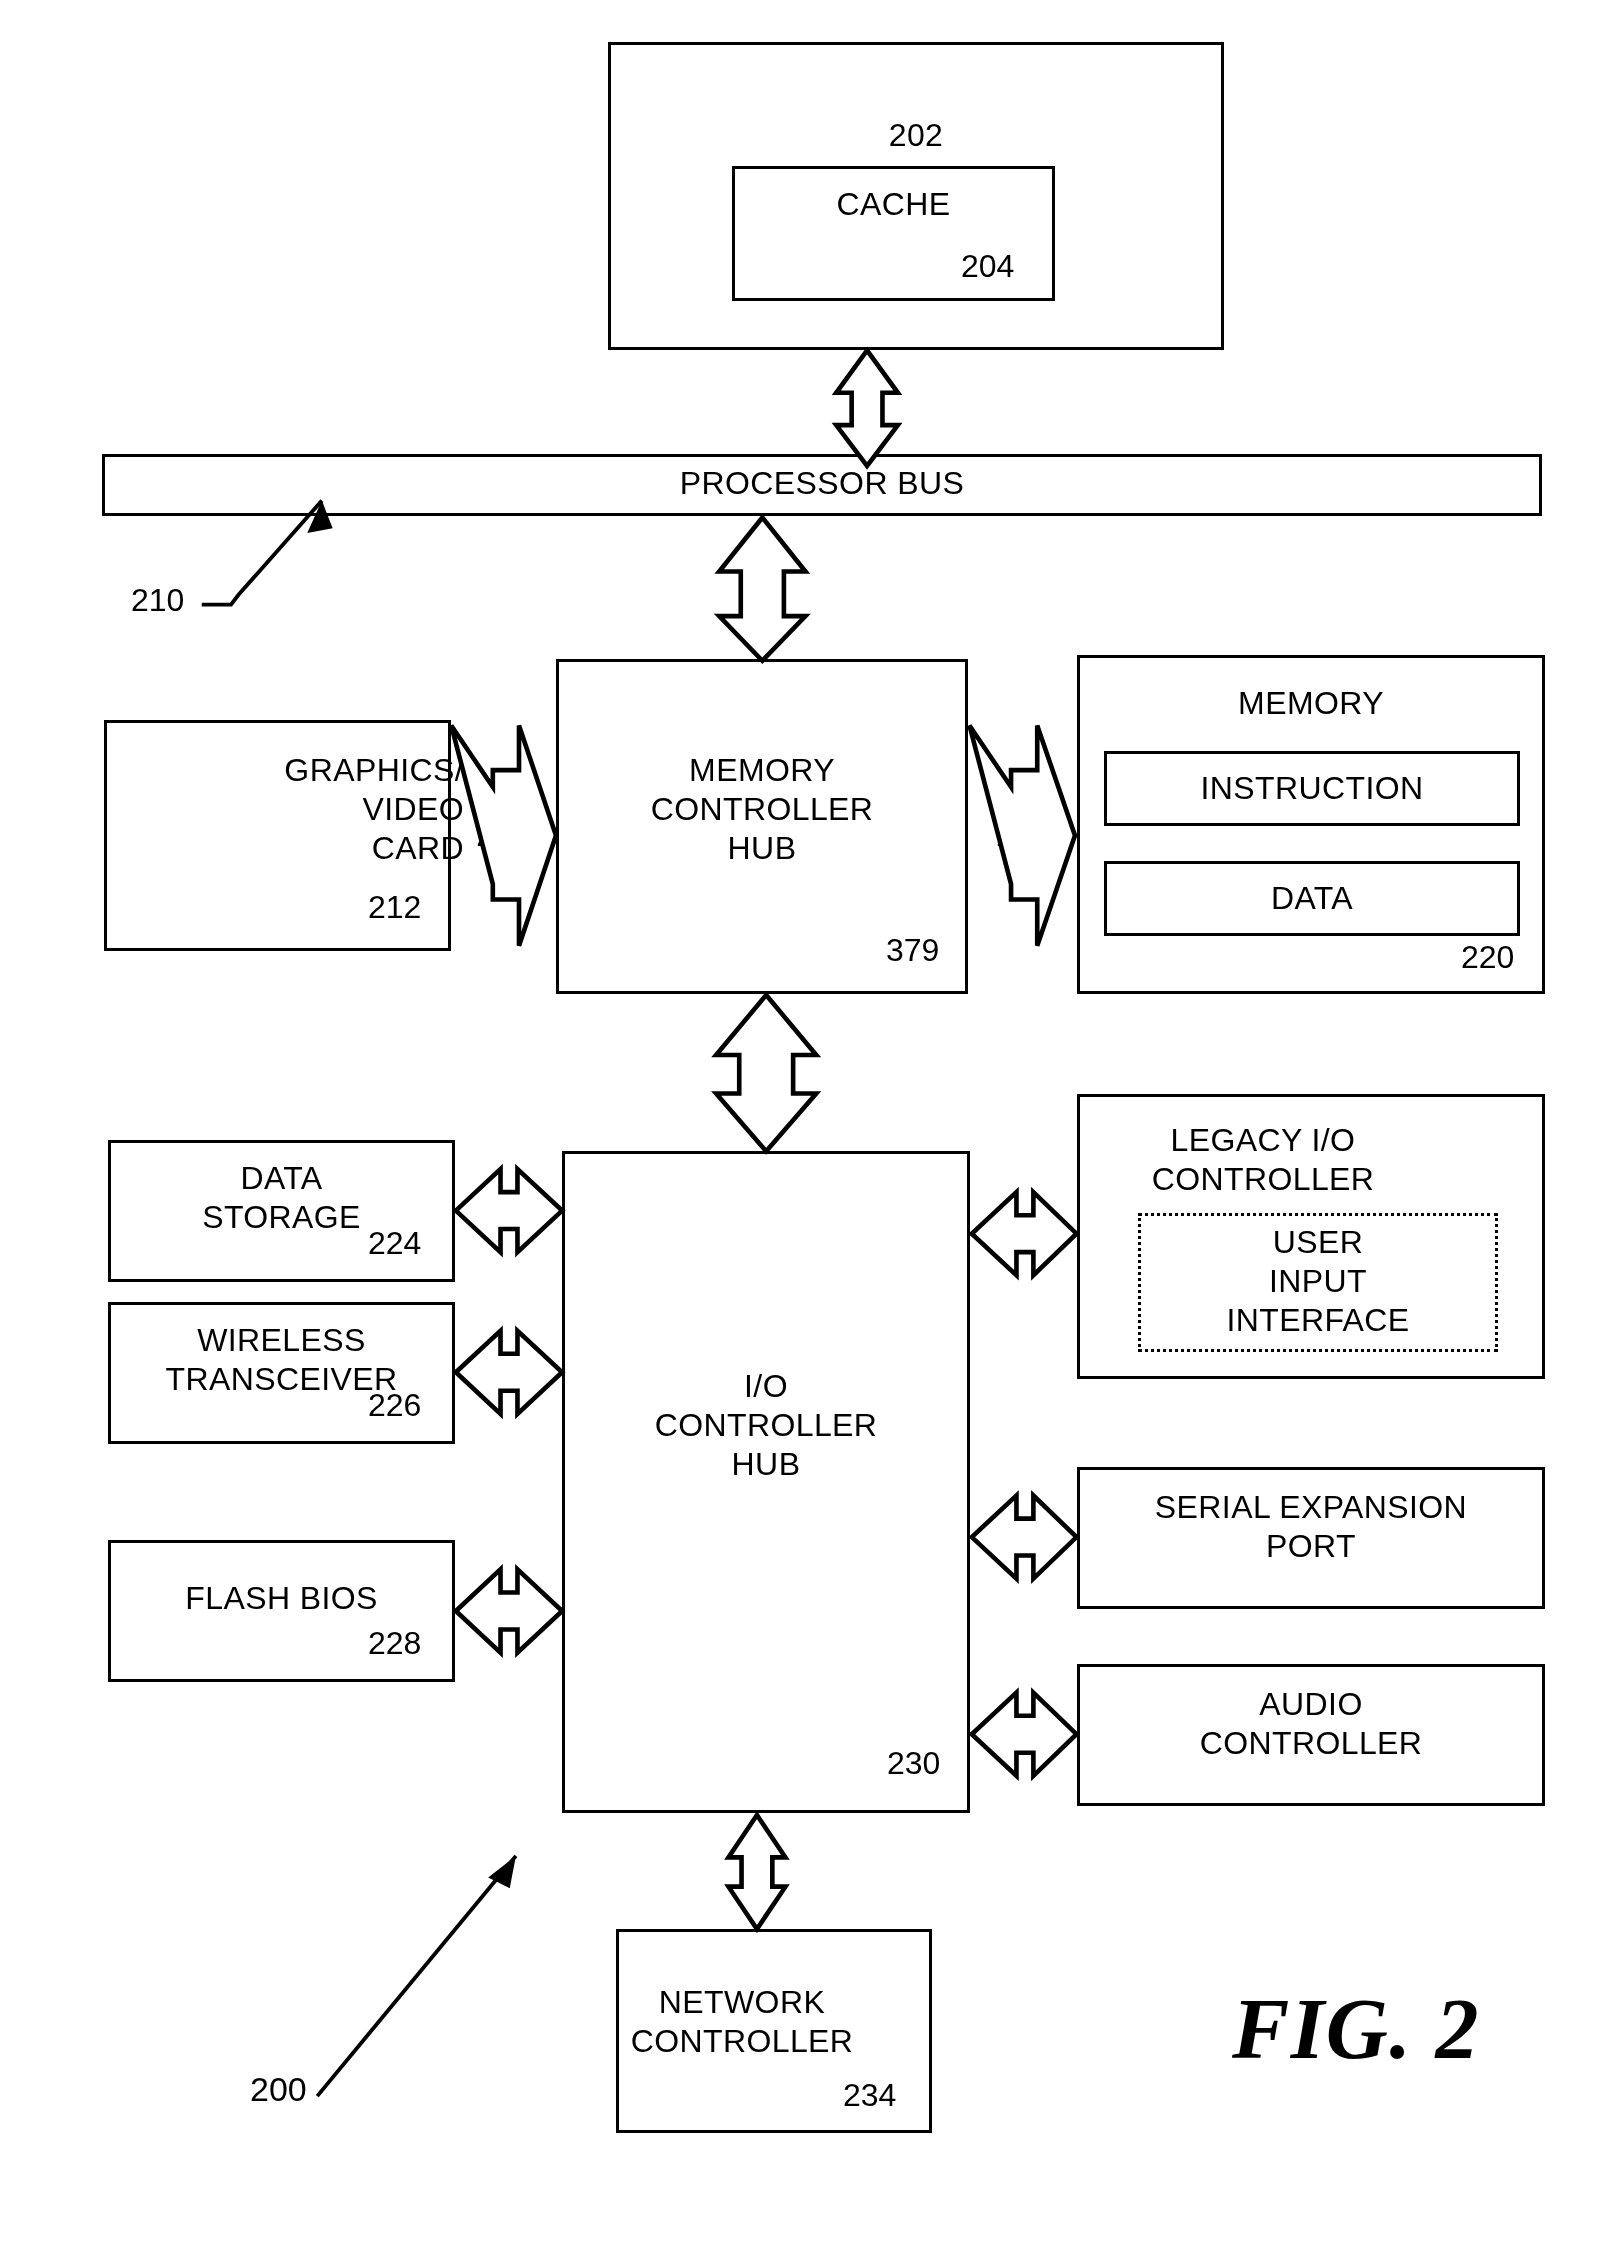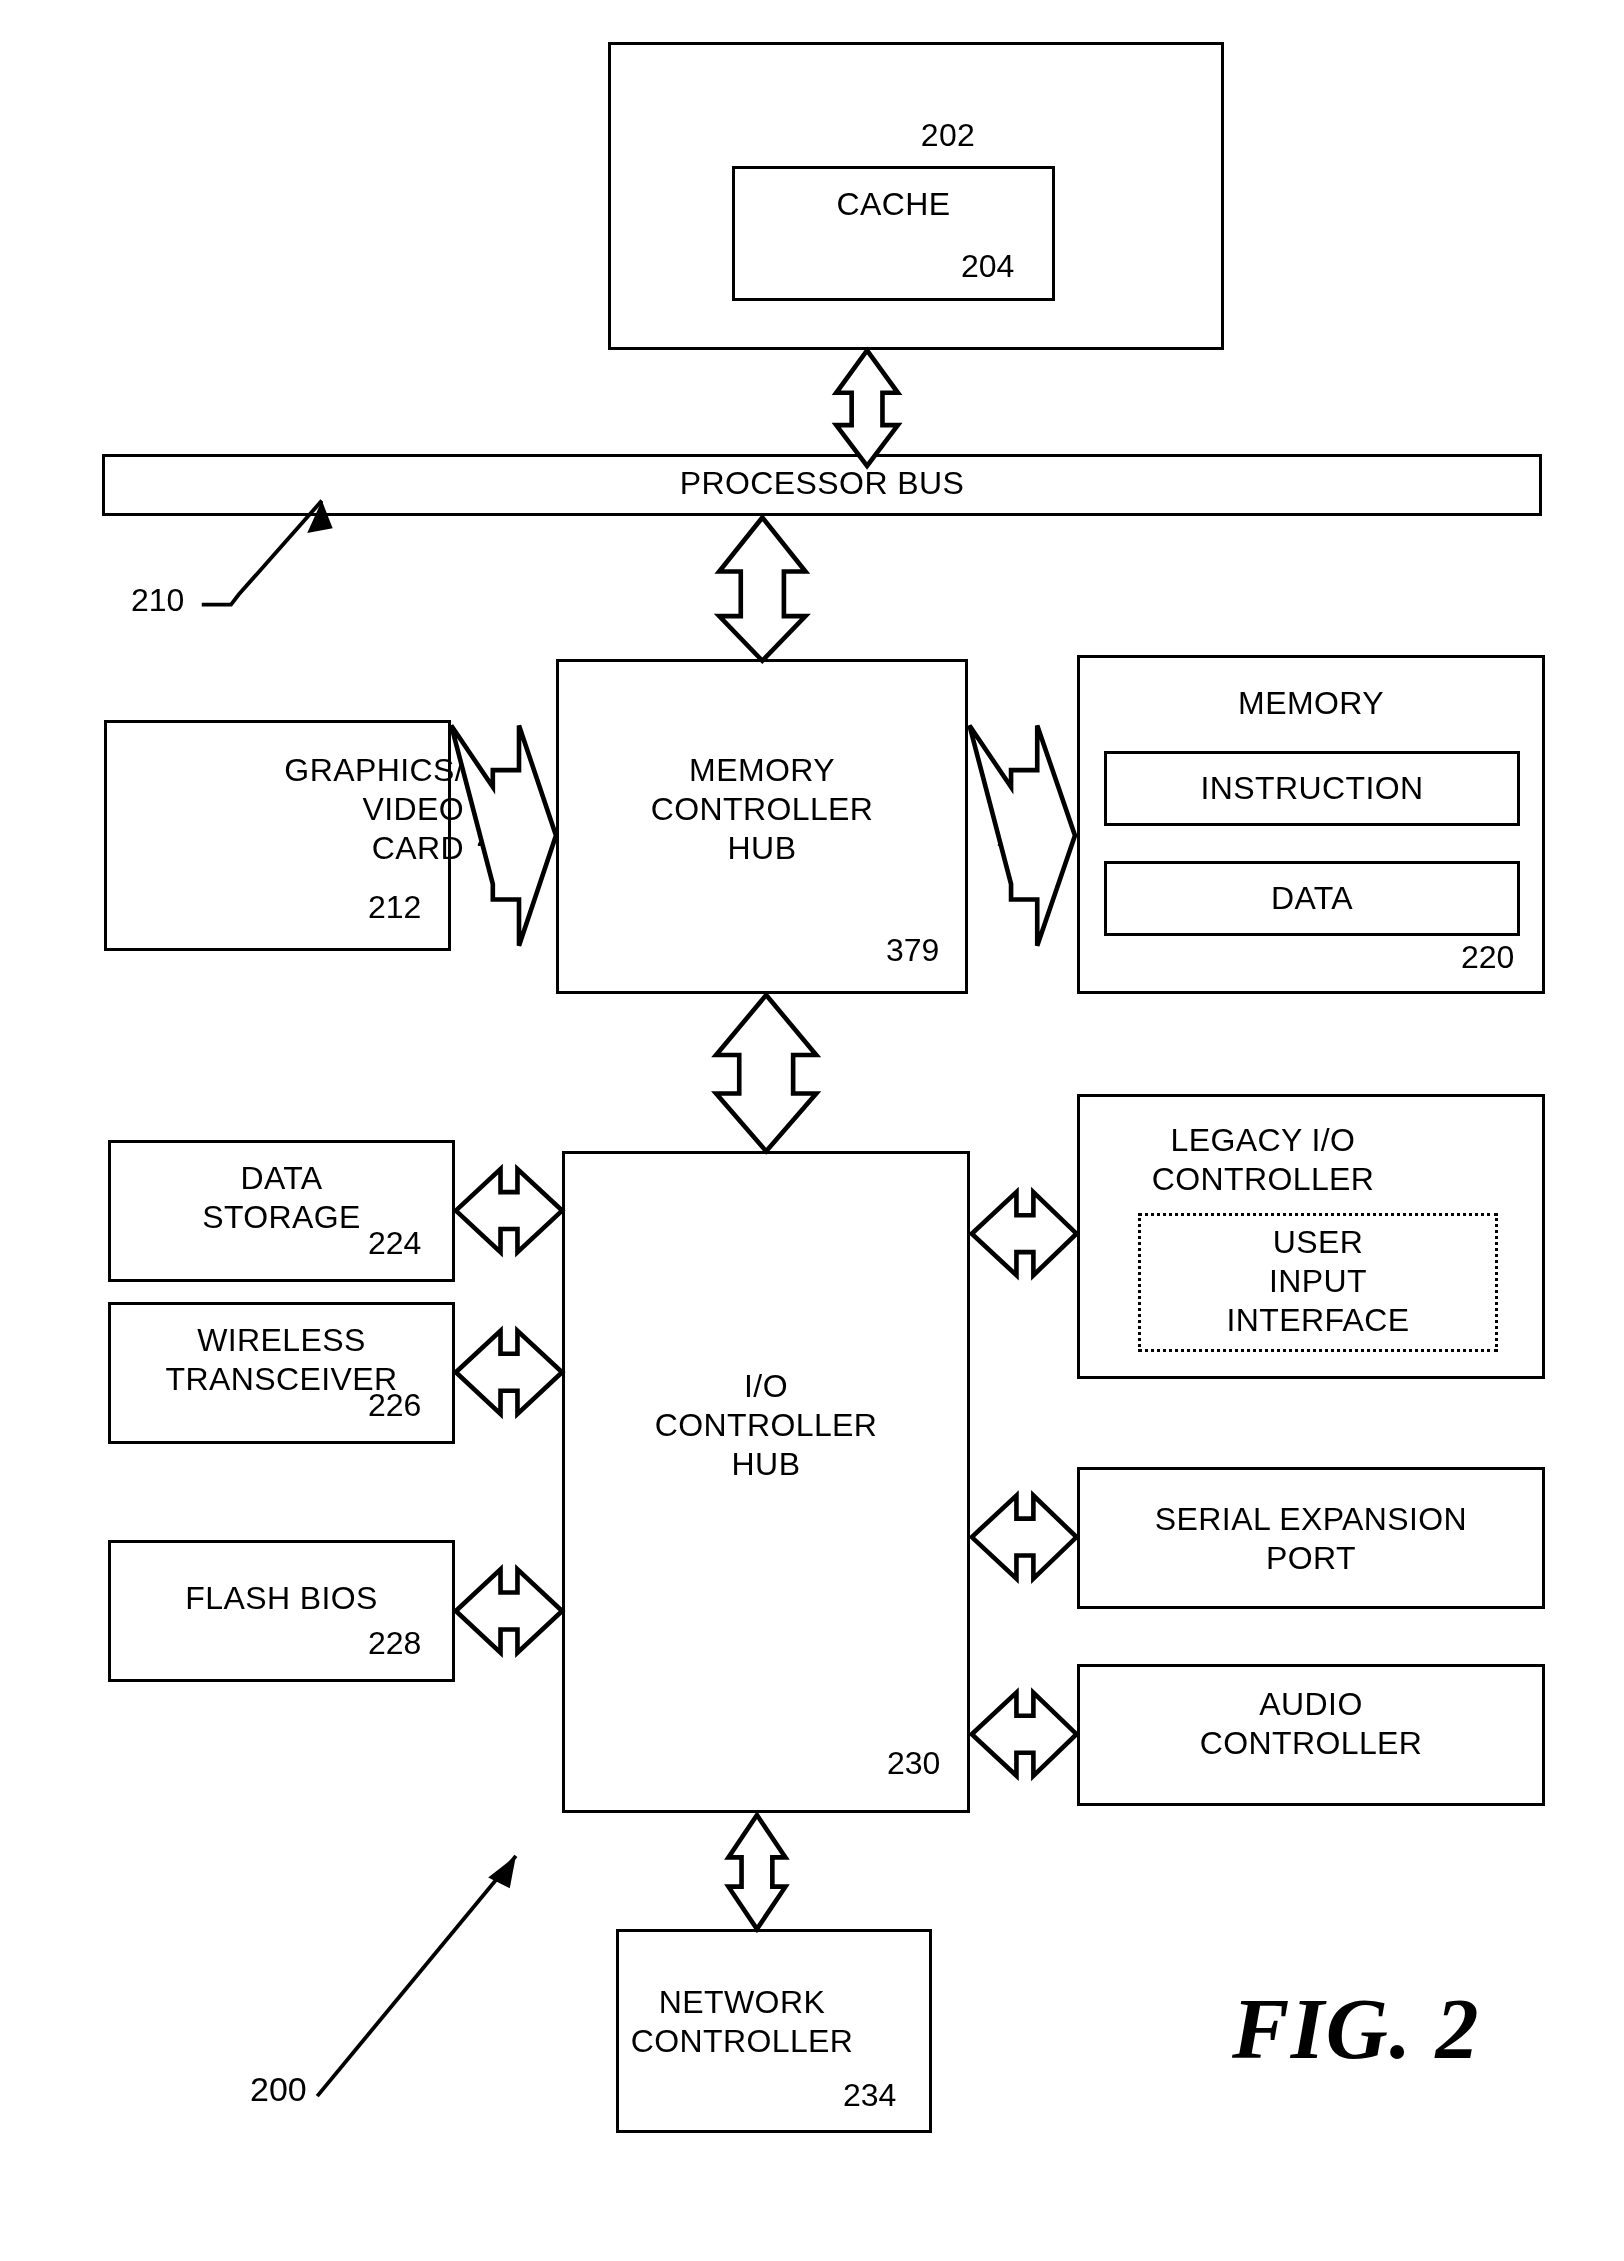--- a/index.html
+++ b/index.html
@@ -22,21 +22,21 @@
   svg.ov{position:absolute;left:0;top:0;width:1624px;height:2261px;pointer-events:none;}
 
   .arrowlab{position:absolute;font-size:32px;line-height:1;text-align:center;}
 </style>
 </head>
 <body>
 
 <div id="stage">
 
   <div class="box" style="left:608px;top:42px;width:616px;height:308px;"></div>
-  <div class="lbl" style="left:608px;top:116px;width:616px;padding-left:32px;">202</div>
+  <div class="lbl" style="left:608px;top:116px;width:616px;">202</div>
 
   <div class="box thin" style="left:732px;top:166px;width:323px;height:135px;"></div>
   <div class="lbl" style="left:732px;top:185px;width:323px;">CACHE</div>
   <div class="num" style="left:961px;top:250px;">204</div>
 
   <div class="box" style="left:102px;top:454px;width:1440px;height:62px;"></div>
   <div class="lbl" style="left:102px;top:464px;width:1440px;">PROCESSOR BUS</div>
   <div class="num" style="left:131px;top:584px;">210</div>
 
   <div class="box" style="left:104px;top:720px;width:347px;height:231px;"></div>
@@ -85,21 +85,21 @@
   <div class="box" style="left:1077px;top:1094px;width:468px;height:285px;"></div>
   <div class="lbl" style="left:1077px;top:1121px;width:372px;">LEGACY I/O
 CONTROLLER</div>
 
   <div class="dotted" style="left:1138px;top:1213px;width:360px;height:139px;"></div>
   <div class="lbl" style="left:1138px;top:1223px;width:360px;">USER
 INPUT
 INTERFACE</div>
 
   <div class="box" style="left:1077px;top:1467px;width:468px;height:142px;"></div>
-  <div class="lbl" style="left:1077px;top:1488px;width:468px;margin-top:12px;">SERIAL EXPANSION
+  <div class="lbl" style="left:1077px;top:1488px;width:468px;">SERIAL EXPANSION
 PORT</div>
 
   <div class="box" style="left:1077px;top:1664px;width:468px;height:142px;"></div>
   <div class="lbl" style="left:1077px;top:1685px;width:468px;">AUDIO
 CONTROLLER</div>
 
   <div class="box" style="left:616px;top:1929px;width:316px;height:204px;"></div>
   <div class="lbl" style="left:616px;top:1983px;width:252px;">NETWORK
 CONTROLLER</div>
   <div class="num" style="left:843px;top:2079px;">234</div>

